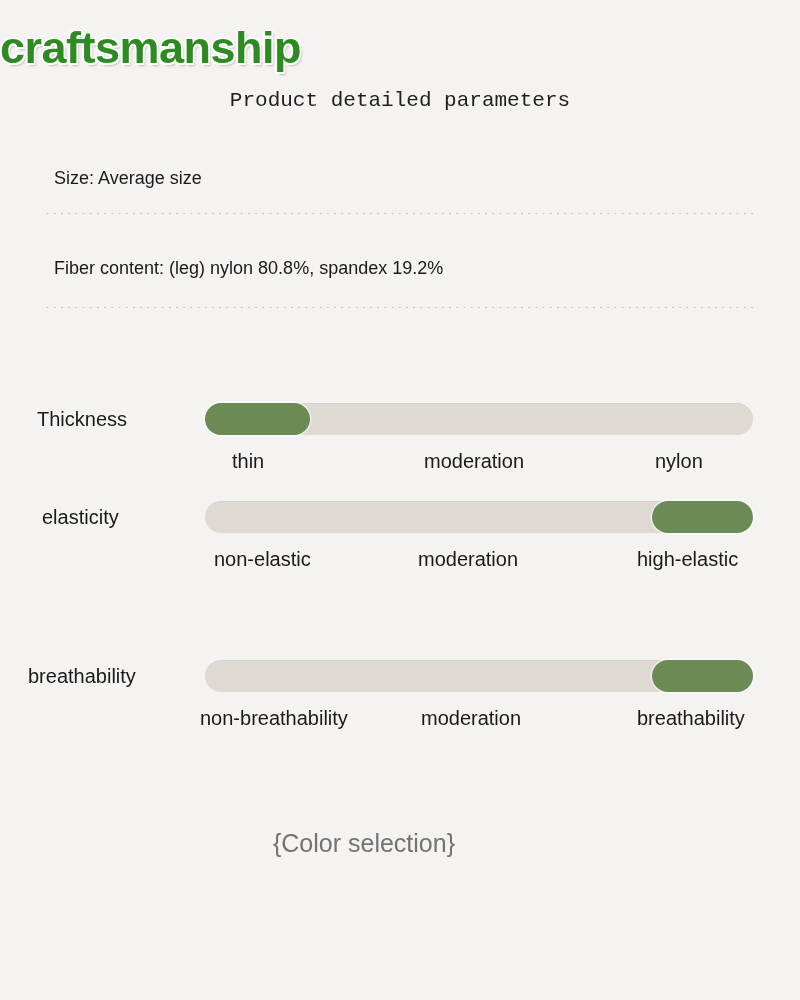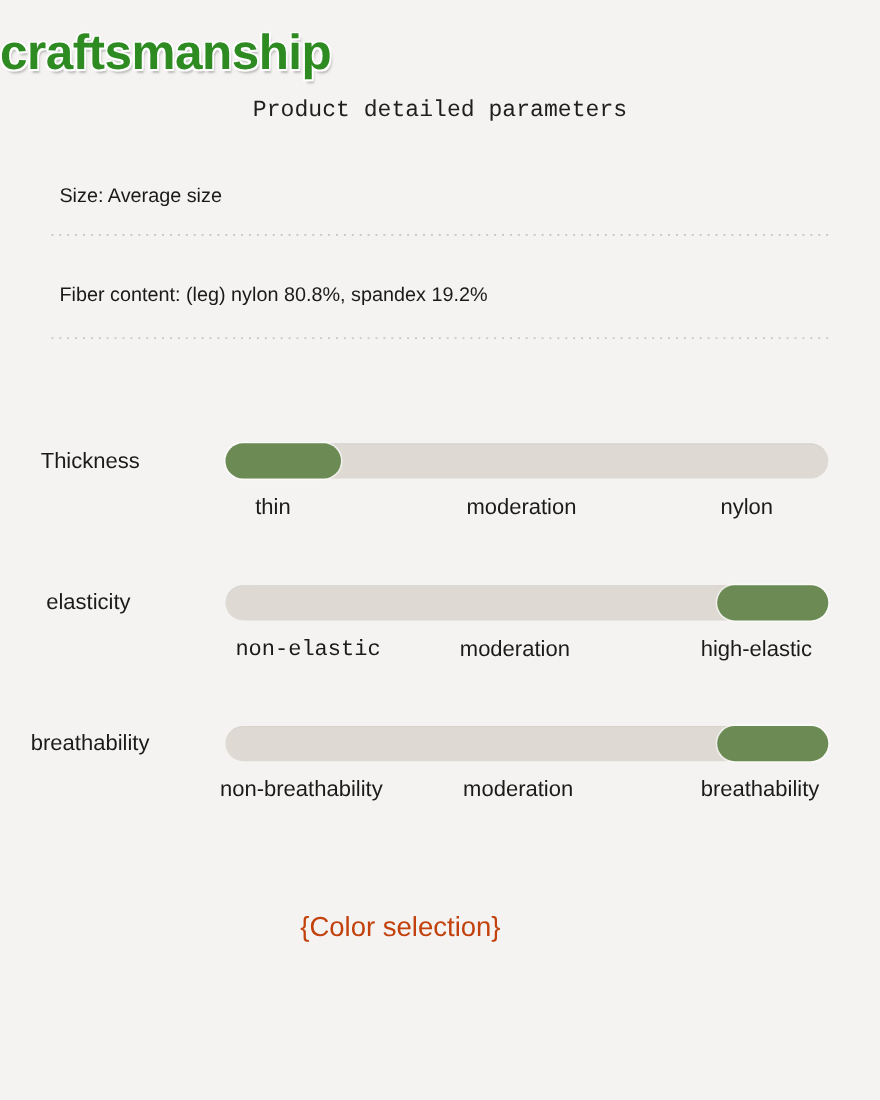--- a/index.html
+++ b/index.html
@@ -79,21 +79,21 @@
   .dotted-2 { top: 306px; }
 
   
   .slider-block {
     position: absolute;
     left: 0;
     width: 800px;
     height: 90px;
   }
   .slider-thickness   { top: 398px; }
-  .slider-elasticity  { top: 527px; }
+  .slider-elasticity  { top: 496px; }
   .slider-breathability { top: 655px; }
 
   .slider-name {
     position: absolute;
     top: 10px;
     font-size: 20px;
     color: #1a1a1a;
     white-space: nowrap;
     text-align: left;
   }
@@ -134,39 +134,39 @@
   .scale span { position: absolute; top: 0; }
 
   
   .scale-thickness { left: 0; width: 800px; }
   .scale-thickness .s1 { left: 232px; }
   .scale-thickness .s2 { left: 424px; }
   .scale-thickness .s3 { left: 655px; }
 
   
   .scale-elasticity { left: 0; width: 800px; }
-  .scale-elasticity .s1 { left: 214px; font-family: Liberation Mono, monospace; }
+  .scale-elasticity .s1 { left: 214px; }
   .scale-elasticity .s2 { left: 418px; }
   .scale-elasticity .s3 { left: 637px; }
 
   
   .scale-breathability { left: 0; width: 800px; }
   .scale-breathability .s1 { left: 200px; }
   .scale-breathability .s2 { left: 421px; }
   .scale-breathability .s3 { left: 637px; }
 
   
   .color-selection {
     position: absolute;
     top: 829px;
     left: 0;
     width: 728px;
     text-align: center;
     font-size: 25px;
-    color: #c2410c;
+    color: #737373;
   }
 </style>
 </head>
 <body>
 
 <div class="page">
 
   <div class="title">craftsmanship</div>
 
   <div class="subtitle">Product detailed parameters</div>

